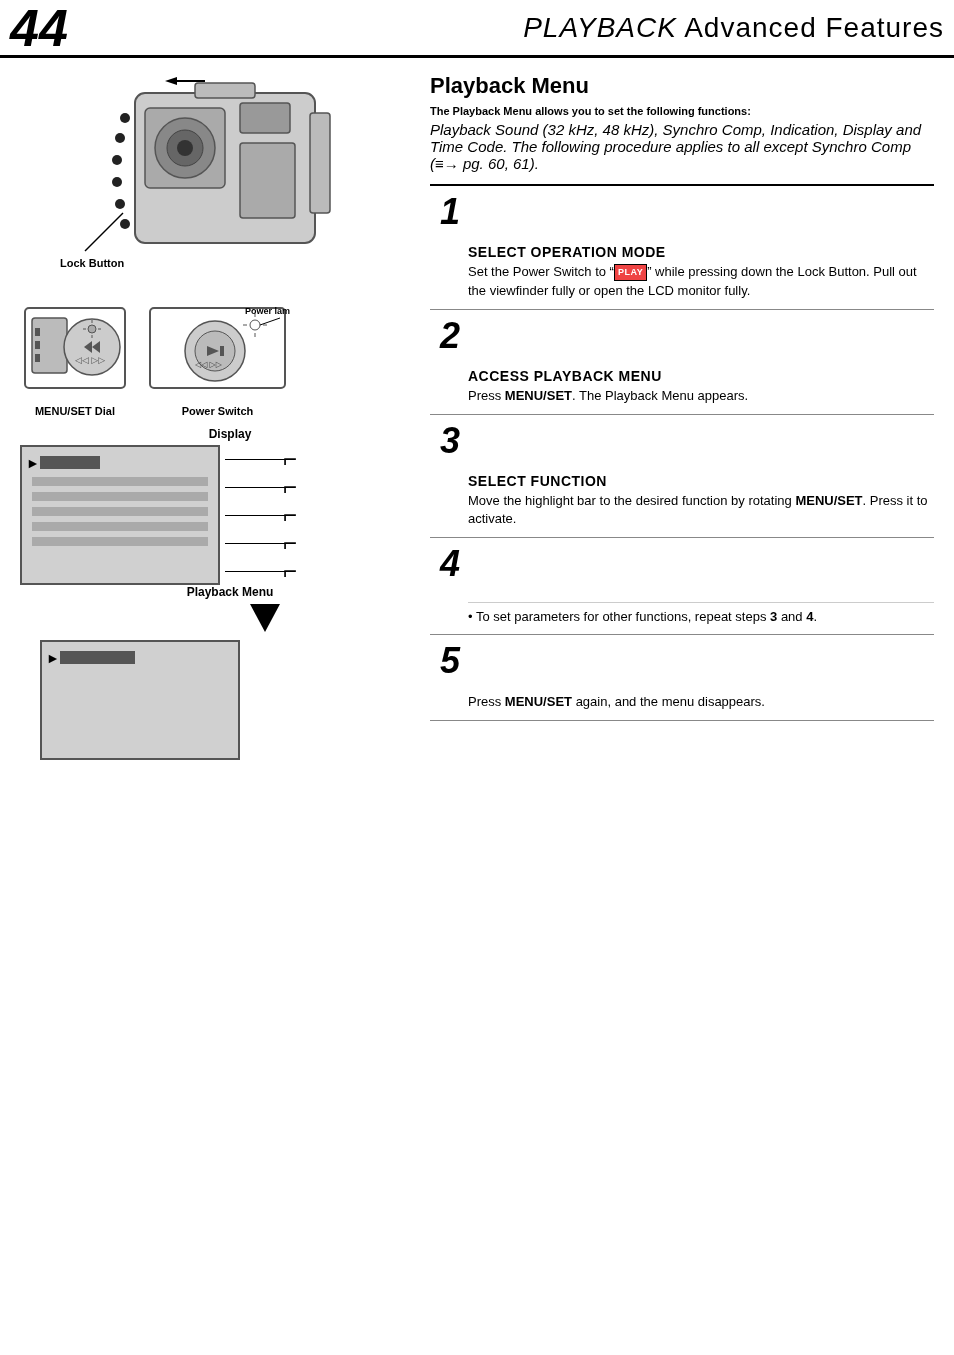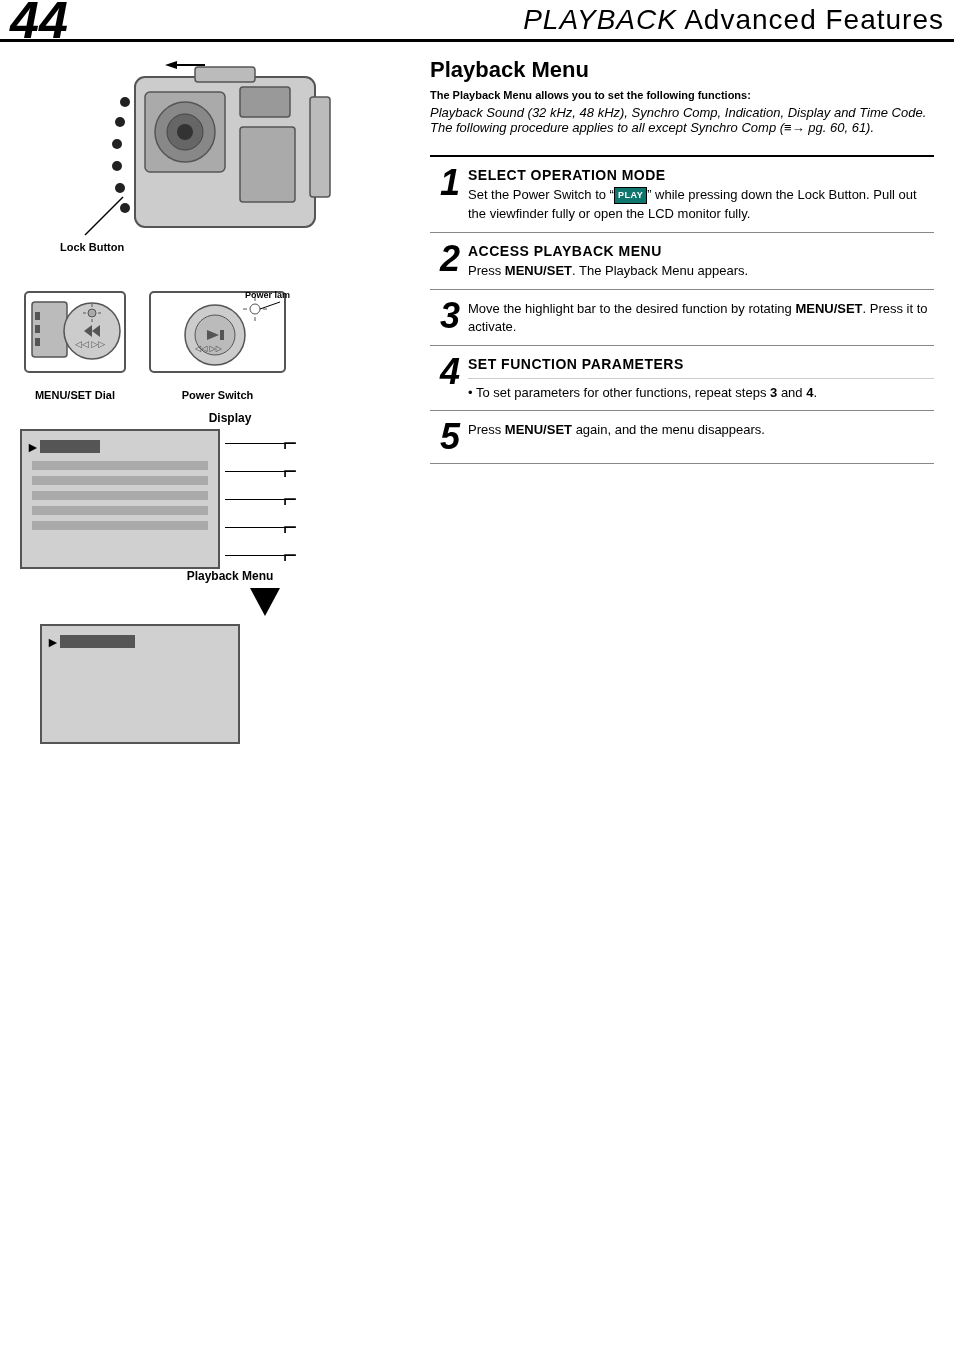--- a/index.html
+++ b/index.html
@@ -12,21 +12,21 @@
       color: #000;
       position: relative;
     }
 
     
     .page-header {
       display: flex;
       align-items: center;
       border-bottom: 3px solid #000;
       padding: 4px 10px;
-      height: 42px;
+      height: 58px;
     }
     .page-number {
       font-size: 52px;
       font-style: italic;
       font-weight: bold;
       color: #000;
       line-height: 1;
       margin-right: 20px;
     }
     .header-title {
@@ -207,22 +207,22 @@
       margin-bottom: 6px;
       color: #000;
     }
     .section-intro-bold {
       font-weight: bold;
       font-size: 11px;
       margin-bottom: 4px;
     }
     .section-intro-italic {
       font-style: italic;
-      font-size: 13px;
-      margin-bottom: 20px;
+      font-size: 15px;
+      margin-bottom: 12px;
     }
 
     
     .steps-container {
       border-top: 2px solid #000;
     }
     .step {
       display: flex;
       align-items: flex-start;
       border-bottom: 1px solid #888;
@@ -235,20 +235,21 @@
       font-weight: bold;
       color: #000;
       line-height: 1;
       min-width: 30px;
       text-align: right;
       flex-shrink: 0;
     }
     .step-content {
       flex: 1;
       padding-top: 2px;
+      margin-top: 48px;
     }
     .step-heading {
       font-size: 14px;
       font-weight: bold;
       color: #000;
       letter-spacing: 0.5px;
       margin-bottom: 3px;
       text-transform: uppercase;
     }
     .step-body {
@@ -256,21 +257,21 @@
       line-height: 1.45;
       color: #000;
     }
     .step-body strong {
       font-weight: bold;
     }
 
     
     .play-badge {
       display: inline-block;
-      background: #0f766e;
+      background: #ef4444;
       color: #fff;
       font-size: 9px;
       font-weight: bold;
       padding: 1px 3px;
       border: 1px solid #000;
       vertical-align: middle;
       letter-spacing: 0.5px;
     }
 
     
@@ -467,30 +468,30 @@
           <div class="step-heading">ACCESS PLAYBACK MENU</div>
           <div class="step-body">
             Press <strong>MENU/SET</strong>. The Playback Menu appears.
           </div>
         </div>
       </div>
 
       <div class="step">
         <div class="step-number">3</div>
         <div class="step-content">
+          <div class="step-heading">SELECT FUNCTION</div>
           <div class="step-body">
             Move the highlight bar to the desired function by rotating <strong>MENU/SET</strong>. Press it to activate.
           </div>
         </div>
       </div>
 
       <div class="step">
         <div class="step-number">4</div>
         <div class="step-content">
-          <div class="step-heading">SET FUNCTION PARAMETERS</div>
           <div class="step-note">
             To set parameters for other functions, repeat steps <strong>3</strong> and <strong>4</strong>.
           </div>
         </div>
       </div>
 
       <div class="step">
         <div class="step-number">5</div>
         <div class="step-content">
           <div class="step-body">

